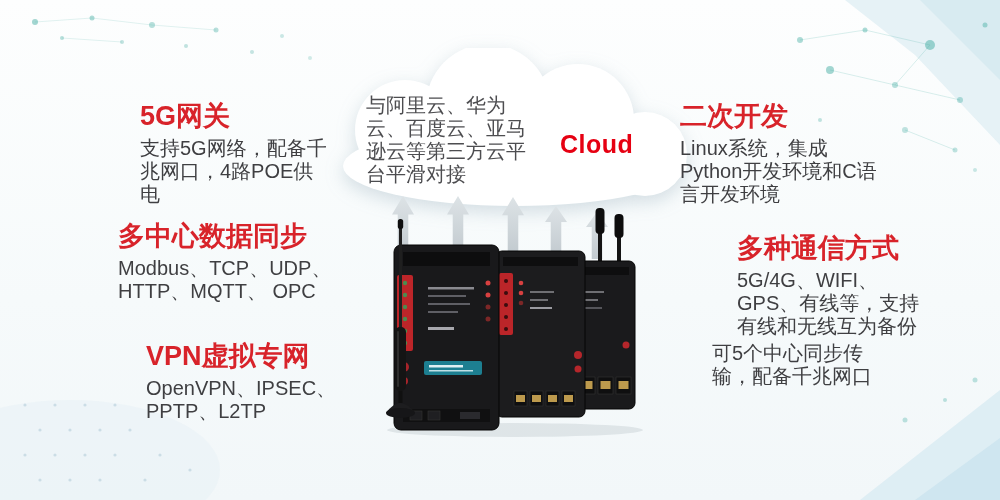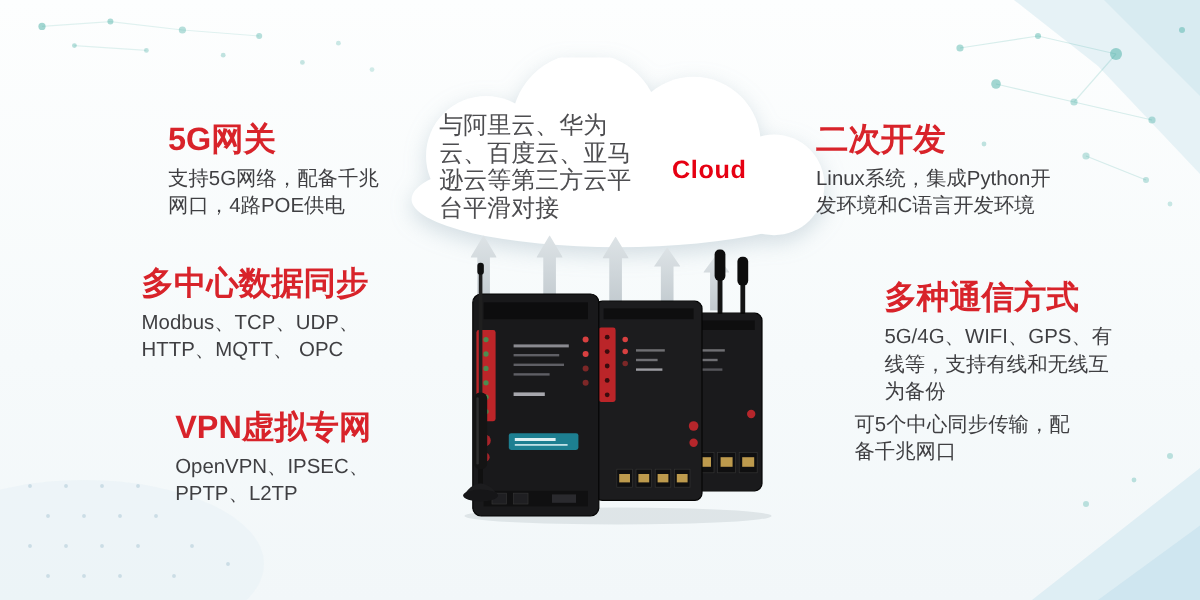--- a/index.html
+++ b/index.html
@@ -12,27 +12,27 @@
 
   
   .cloud-wrap{position:absolute;left:320px;top:48px;width:380px;height:165px;z-index:2;}
   .cloud-wrap svg{filter:drop-shadow(0 6px 9px rgba(110,145,160,.28));}
   .cloud-text{
     position:absolute;left:46px;top:46px;width:168px;
     font-size:20px;line-height:23px;color:#4d4d50;text-align:left;
   }
   .cloud-label{
     position:absolute;left:240px;top:82px;
-    font-size:21px;font-weight:bold;color:#e60012;letter-spacing:.5px;text-align:center;
+    font-size:25px;font-weight:bold;color:#e60012;letter-spacing:.5px;text-align:center;
   }
 
   
   .feature{position:absolute;z-index:4;}
   .feature h3{margin:0 0 9px 0;font-size:27px;line-height:24px;font-weight:bold;color:#d8232a;}
-  .feature p{margin:0;font-size:17px;line-height:23px;color:#3f3f42;overflow-wrap:break-word;}
+  .feature p{margin:0;font-size:20px;line-height:23px;color:#3f3f42;overflow-wrap:break-word;}
 
   
   .arrow{
     position:absolute;width:22px;z-index:2;
     background:linear-gradient(180deg,#dde3e6 0%,#c2cacf 100%);
     clip-path:polygon(50% 0,100% 32%,74% 32%,74% 100%,26% 100%,26% 32%,0 32%);
   }
 
   .devices{position:absolute;left:380px;top:195px;z-index:3;}
 </style>

